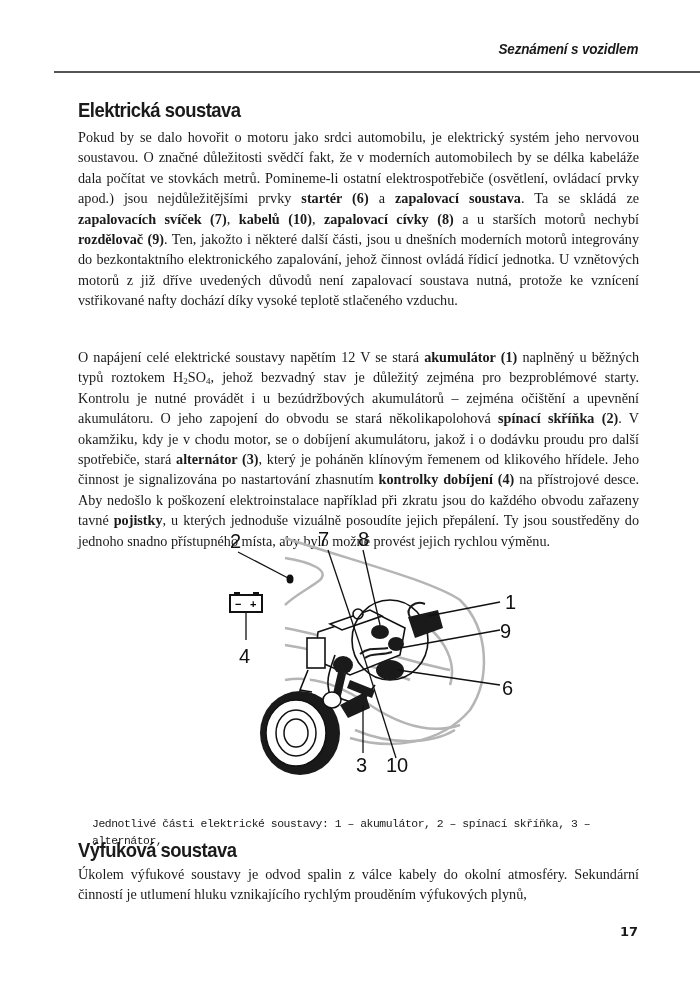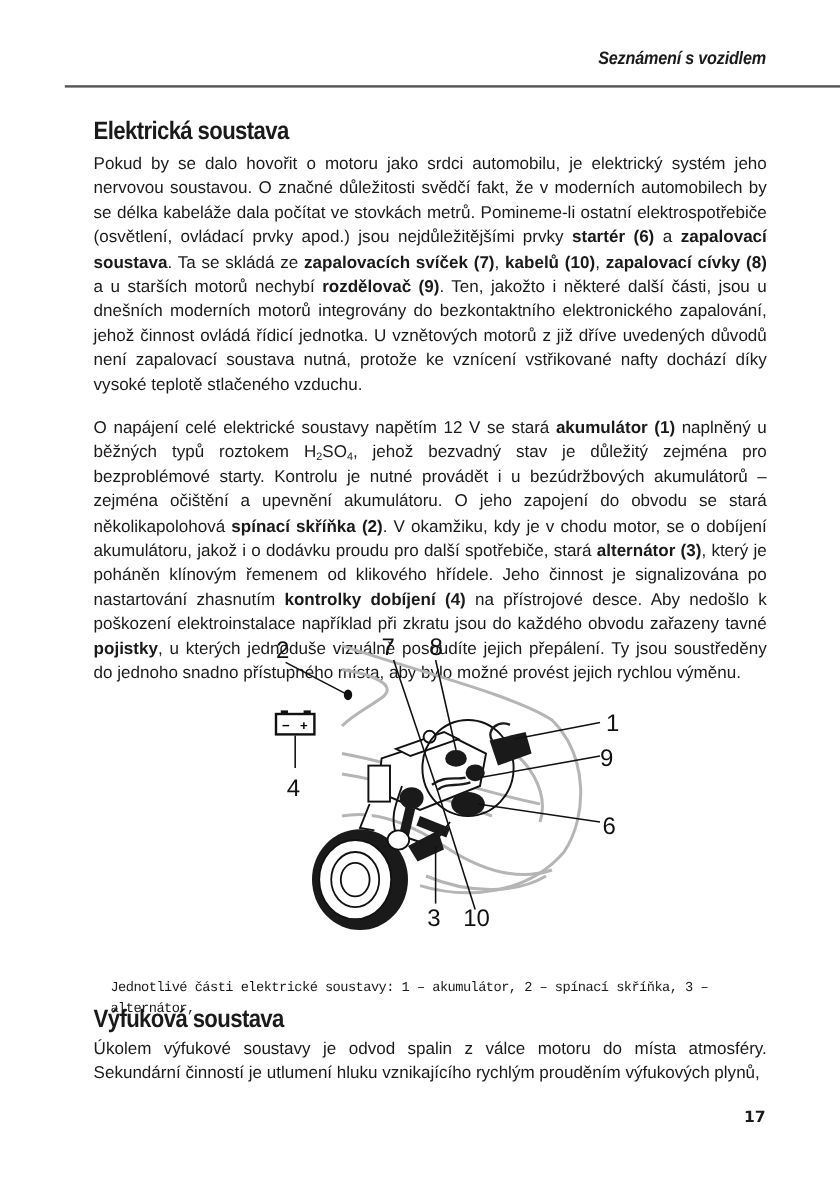--- a/index.html
+++ b/index.html
@@ -2,21 +2,21 @@
 <html><head>
 <meta charset="utf-8">
 <style>
   html, body { margin:0; padding:0; background:#fff; }
   body { width:700px; height:995px; position:relative; overflow:hidden; color:#1a1a1a; }
   .running-head { position:absolute; top:40px; right:62px; font-family:"Liberation Sans", sans-serif; font-weight:bold; font-style:italic; font-size:15px; letter-spacing:-0.2px; transform:scaleX(0.9); transform-origin:right center; }
   .head-rule { position:absolute; top:71px; left:54px; right:0; height:2px; background:#555; }
   h2 { position:absolute; left:78px; margin:0; font-family:"Liberation Sans", sans-serif; font-weight:bold; font-size:21px; letter-spacing:-0.6px; transform:scaleX(0.88); transform-origin:left center; }
   #h-el { top:98px; }
   #h-vy { top:838px; }
-  .para { position:absolute; left:78px; width:561px; margin:0; font-family:Liberation Sans, sans-serif; font-size:14.2px; line-height:20.4px; text-align:justify; }
+  .para { position:absolute; left:78px; width:561px; margin:0; font-family:Liberation Serif, serif; font-size:14.2px; line-height:20.4px; text-align:justify; }
   #p1 { top:127px; }
   #p2 { top:311px;margin-top:36px; }
   #p3 { top:864px; }
   .para b { font-weight:bold; }
   sub { font-size:9px; vertical-align:-2px; line-height:0; }
   .caption { position:absolute; left:92px; top:816px; width:560px; font-family:Liberation Mono, monospace; font-size:11.4px; line-height:17px; letter-spacing:-0.45px; }
   .figure { position:absolute; left:200px; top:520px; width:360px; height:260px; }
   .page-num { position:absolute; top:924px; left:620px; font-family:"DejaVu Sans", sans-serif; font-weight:bold; font-size:13px; }
   .lbl { font-family:"Liberation Sans", sans-serif; font-size:20px; fill:#111; }
 </style>
@@ -110,15 +110,15 @@
     <text class="lbl" x="156" y="252">3</text>
     <text class="lbl" x="186" y="252">10</text>
   </svg>
 </div>
 
 <div class="caption">
   <div>Jednotlivé části elektrické soustavy: 1 – akumulátor, 2 – spínací skříňka, 3 – alternátor,</div>
 </div>
 
 <h2 id="h-vy">Výfuková soustava</h2>
-<p id="p3" class="para">Úkolem výfukové soustavy je odvod spalin z válce motoru do místa atmosféry. Sekundární činností je utlumení hluku vznikajícího rychlým prouděním výfukových plynů,</p>
+<p id="p3" class="para">Úkolem výfukové soustavy je odvod spalin z válce kabely do okolní atmosféry. Sekundární činností je utlumení hluku vznikajícího rychlým prouděním výfukových plynů,</p>
 
 <div class="page-num">17</div>
 
 </body></html>

